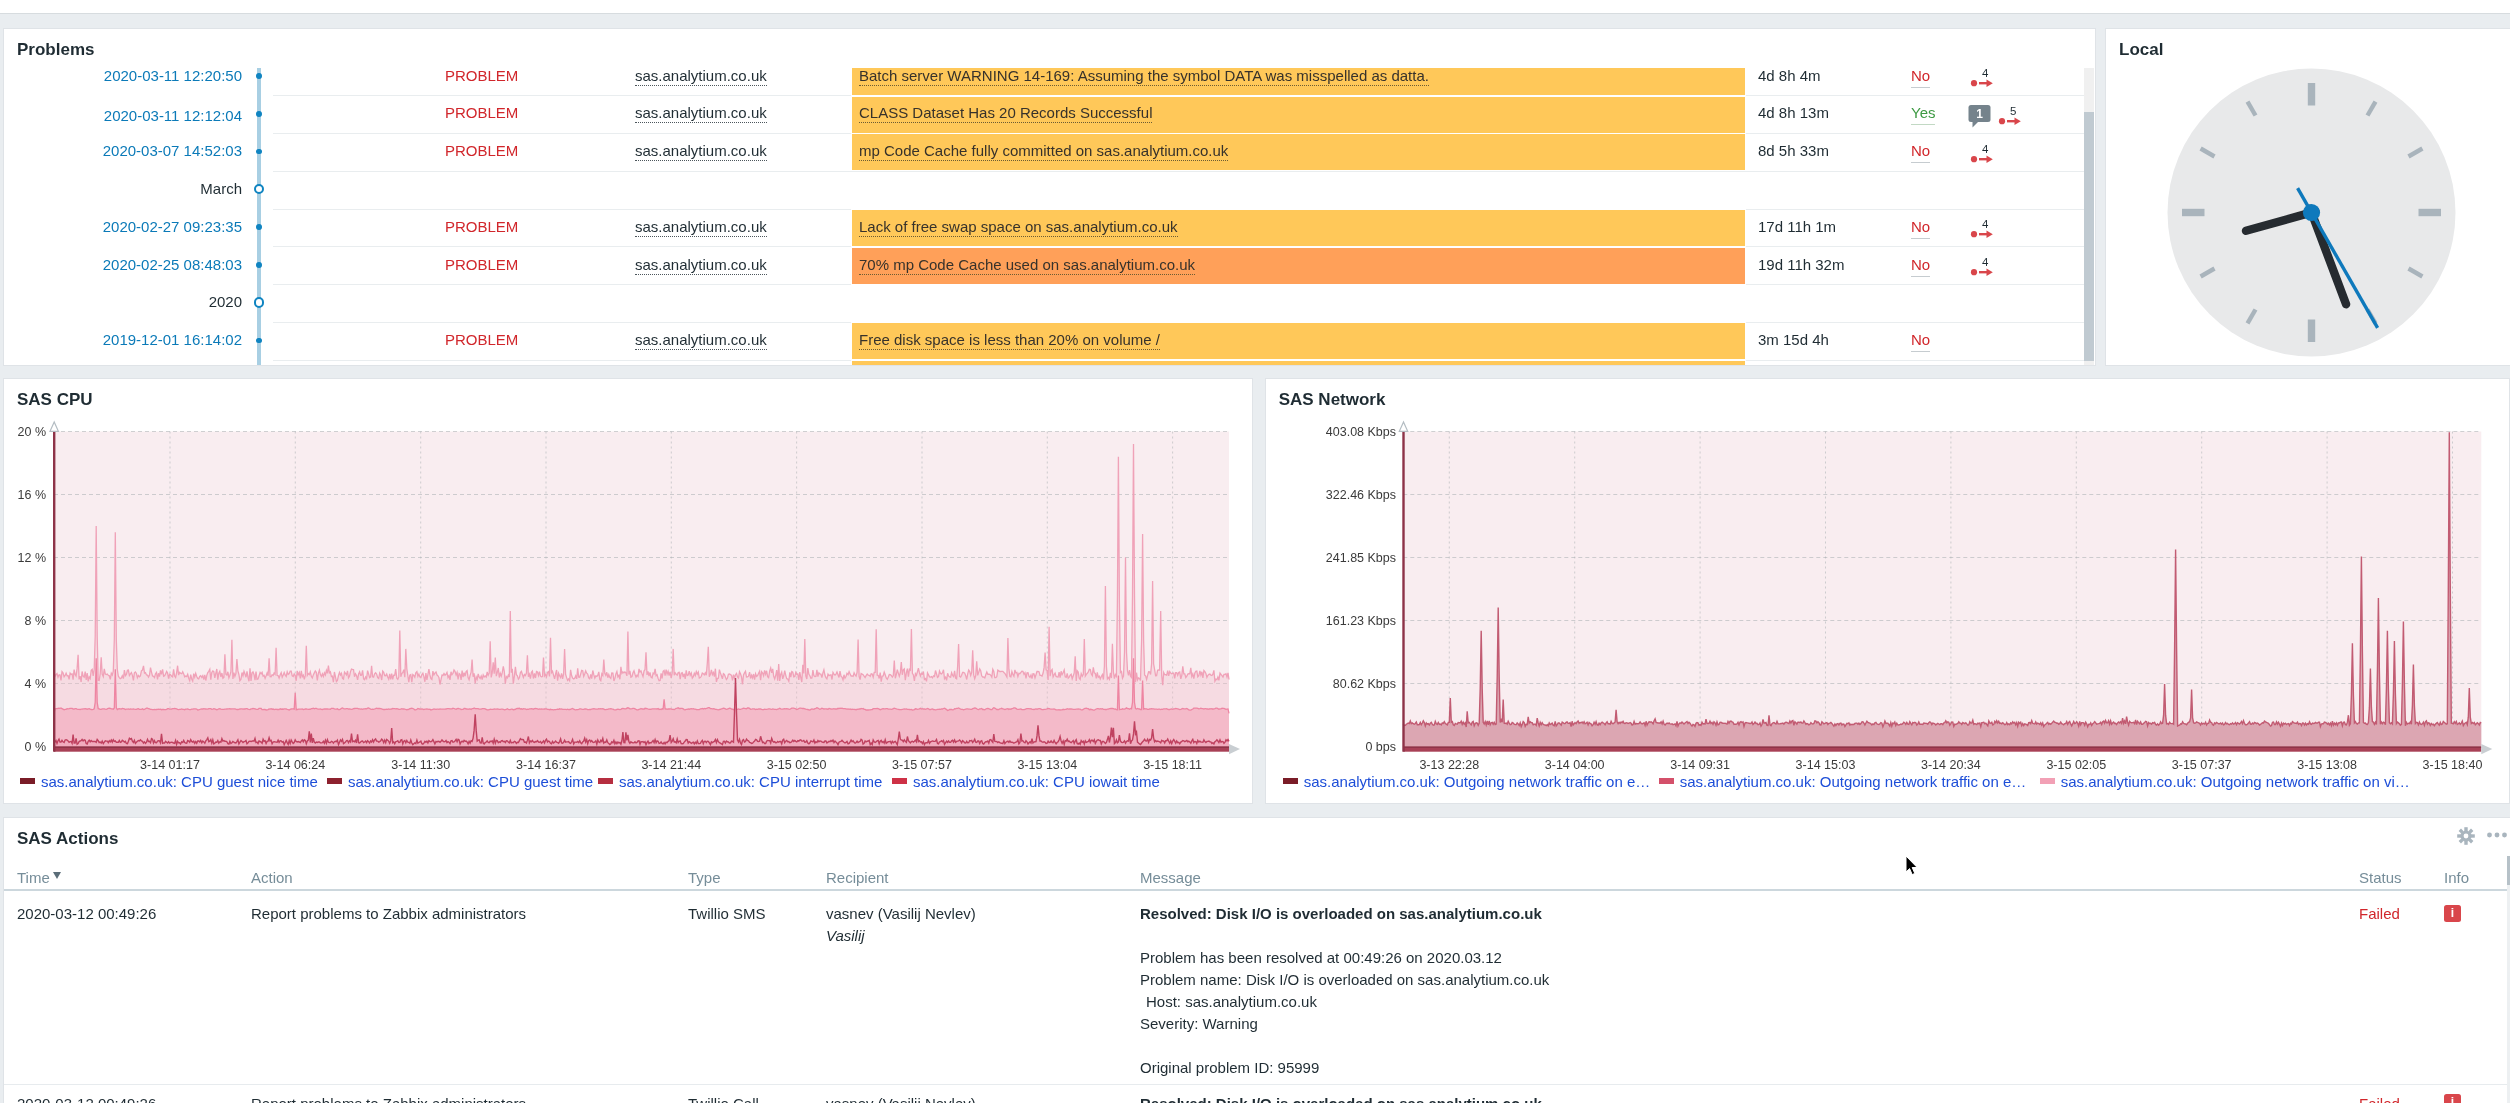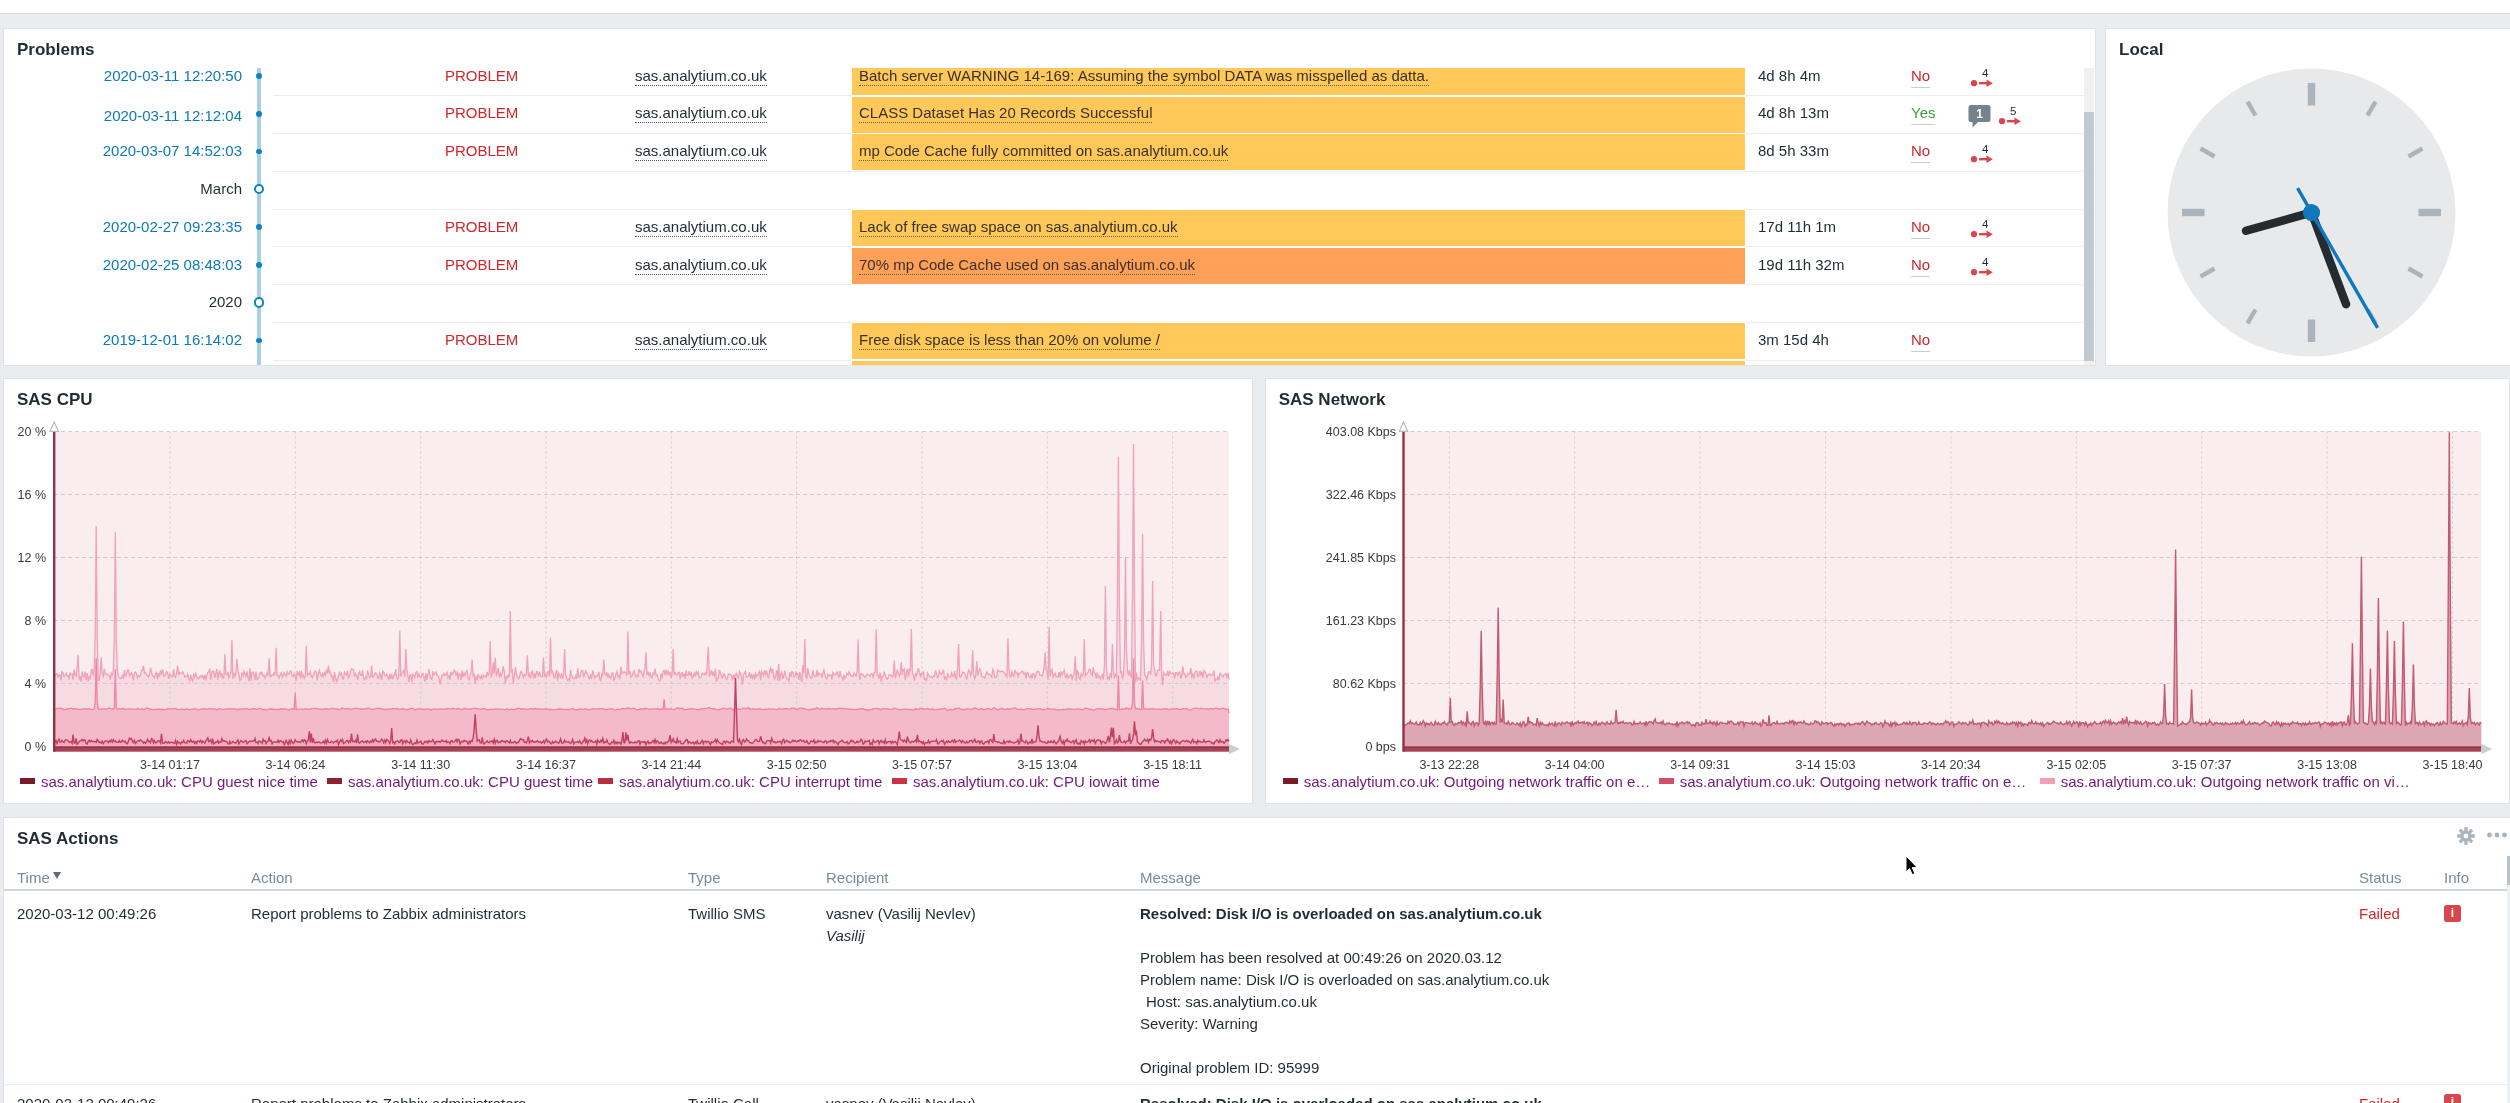--- a/index.html
+++ b/index.html
@@ -24,21 +24,21 @@
 .chip { position:absolute; left:848px; width:893px; outline:1.6px solid #fff; }
 .chiptext { position:absolute; left:855px; font-size:15px; color:#37322b; }
 .chiptext span { border-bottom:1px dotted #6d5c33; padding-bottom:1px; }
 .inum { font-size:11.5px; fill:#1f2c33; }
 .bnum { font-size:12px; font-weight:bold; fill:#fff; }
 .sbar { position:absolute; background:#f0f0f0; }
 .gl { stroke:#a9aeb3; stroke-opacity:0.55; stroke-width:1; stroke-dasharray:4 3; }
 .glv { stroke:#a9aeb3; stroke-opacity:0.55; stroke-width:1; stroke-dasharray:2 3; }
 .sthumb { position:absolute; background:#c0cad1; }
 .al { font-size:12.5px; fill:#3a3a3a; }
-.lgd { position:absolute; top:394px; font-size:15px; color:#701a75; white-space:nowrap; }
+.lgd { position:absolute; top:394px; font-size:15px; color:#1d4ed8; white-space:nowrap; }
 .sw { display:inline-block; width:15px; height:6px; margin-right:6px; vertical-align:3px; }
 .hdr { position:absolute; font-size:15px; color:#768d99; }
 .cell { position:absolute; font-size:15px; color:#1f2c33; white-space:nowrap; }
 .bold { font-weight:bold; }
 .red { color:#d1262b; }
 .infoicon { position:absolute; width:17px; height:17px; border-radius:2.5px; background:#d9464b;
   color:#fff; font-size:12px; font-weight:bold; text-align:center; line-height:17px; }
 </style></head>
 <body>
 <div class="topbar"></div>

